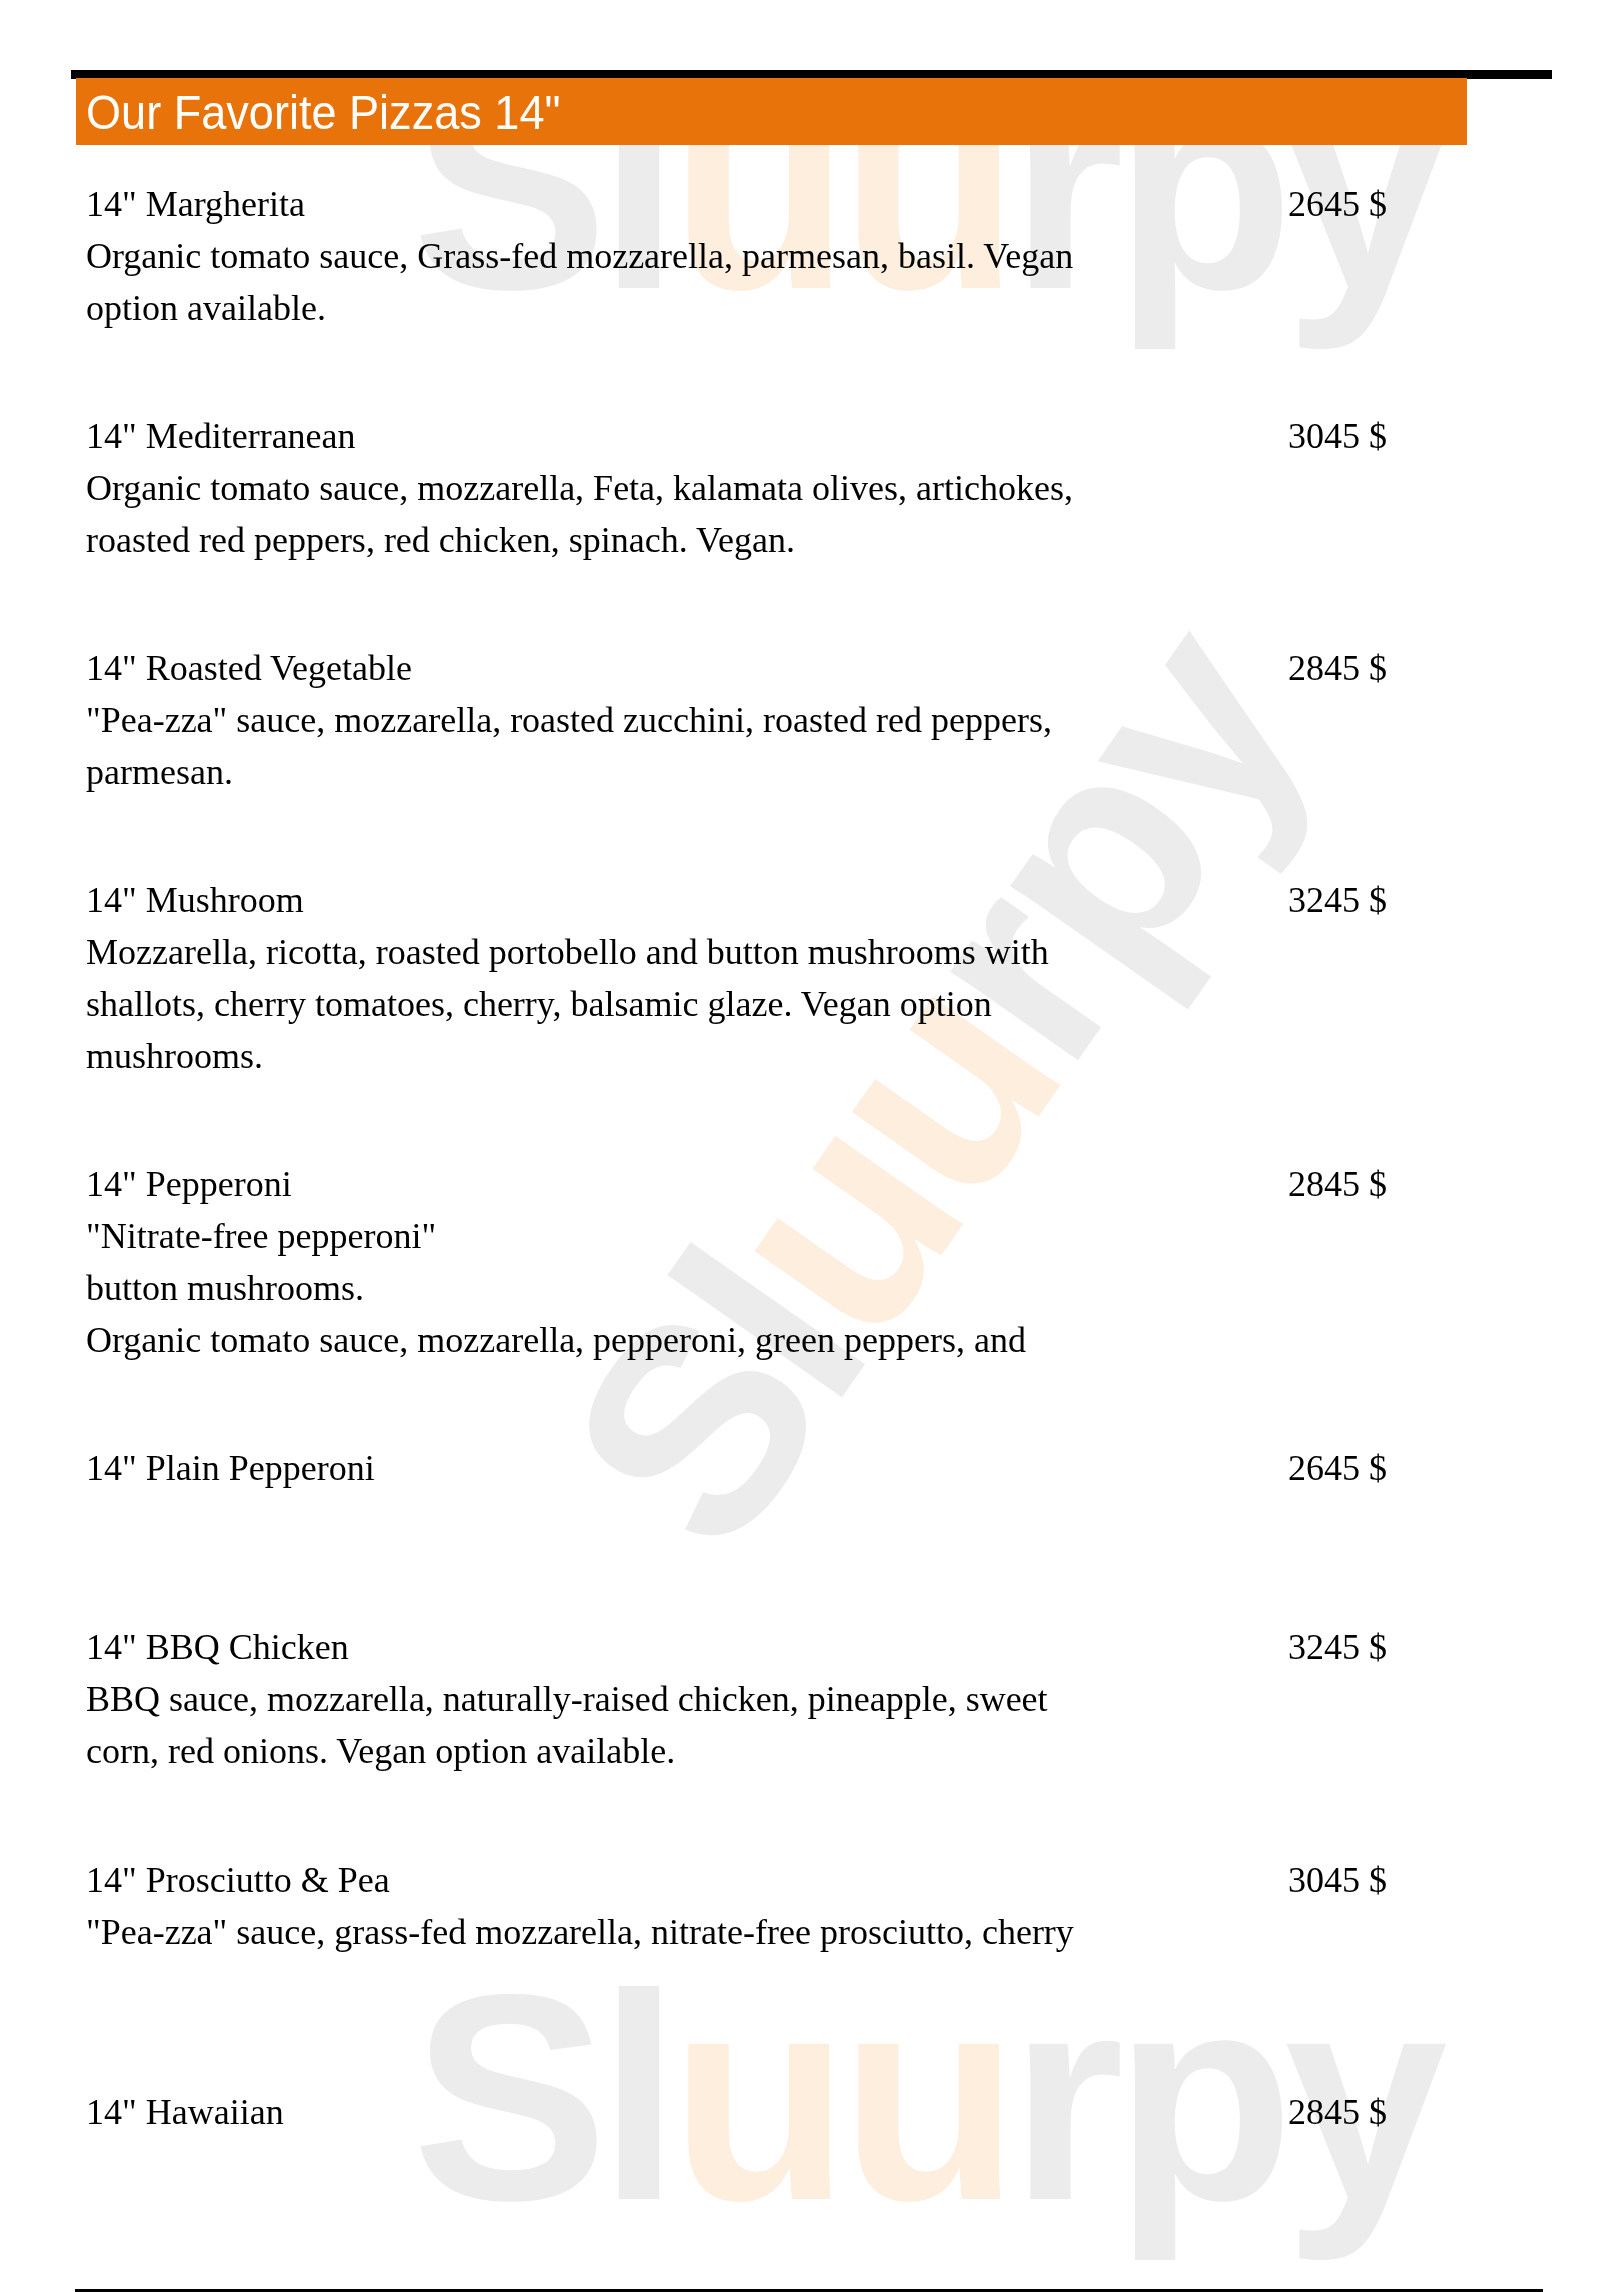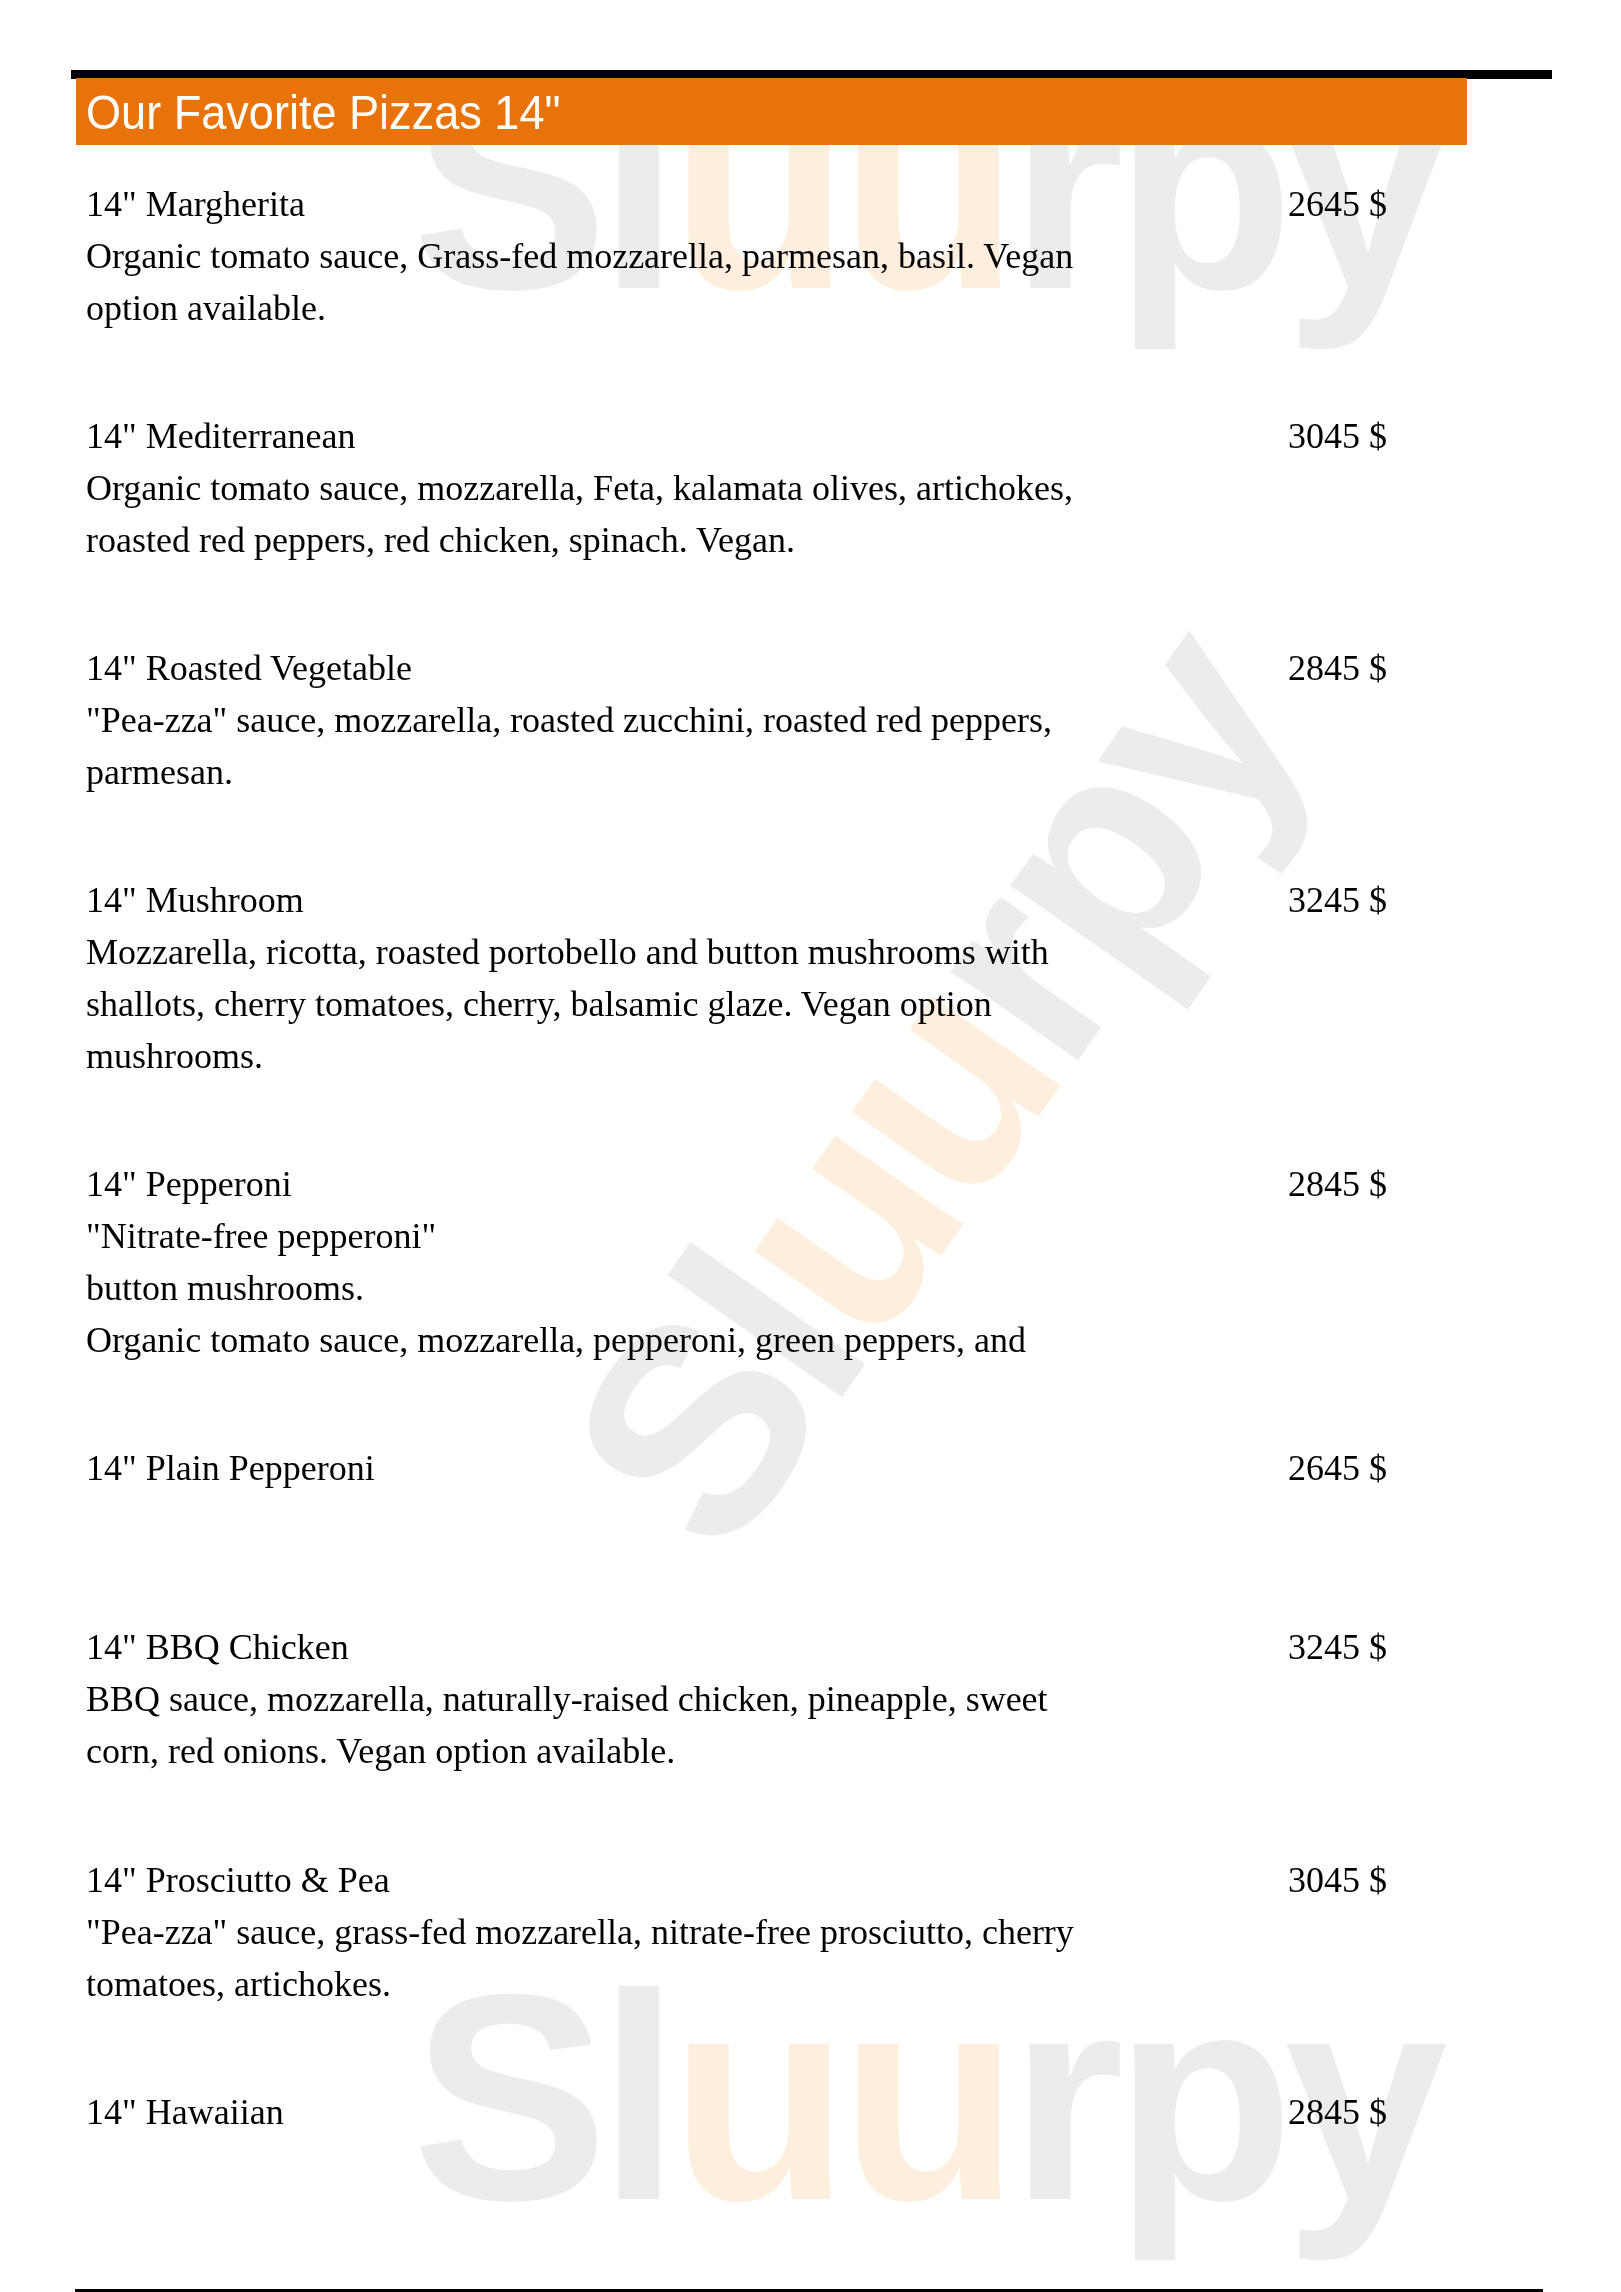--- a/index.html
+++ b/index.html
@@ -91,21 +91,20 @@
   <span class="name">14" BBQ Chicken</span>
   <span class="price">3245 $</span>
   <span class="line">BBQ sauce, mozzarella, naturally-raised chicken, pineapple, sweet</span>
   <span class="line">corn, red onions.  Vegan option available.</span>
 </div>
 
 <div class="item" style="top:1854px">
   <span class="name">14" Prosciutto &amp; Pea</span>
   <span class="price">3045 $</span>
   <span class="line">"Pea-zza" sauce, grass-fed mozzarella, nitrate-free prosciutto, cherry</span>
-  <span class="line">tomatoes, artichokes.</span>
 </div>
 
 <div class="item" style="top:2086px">
   <span class="name">14" Hawaiian</span>
   <span class="price">2845 $</span>
 </div>
 
 <div class="bottom-rule"></div>
 
 

